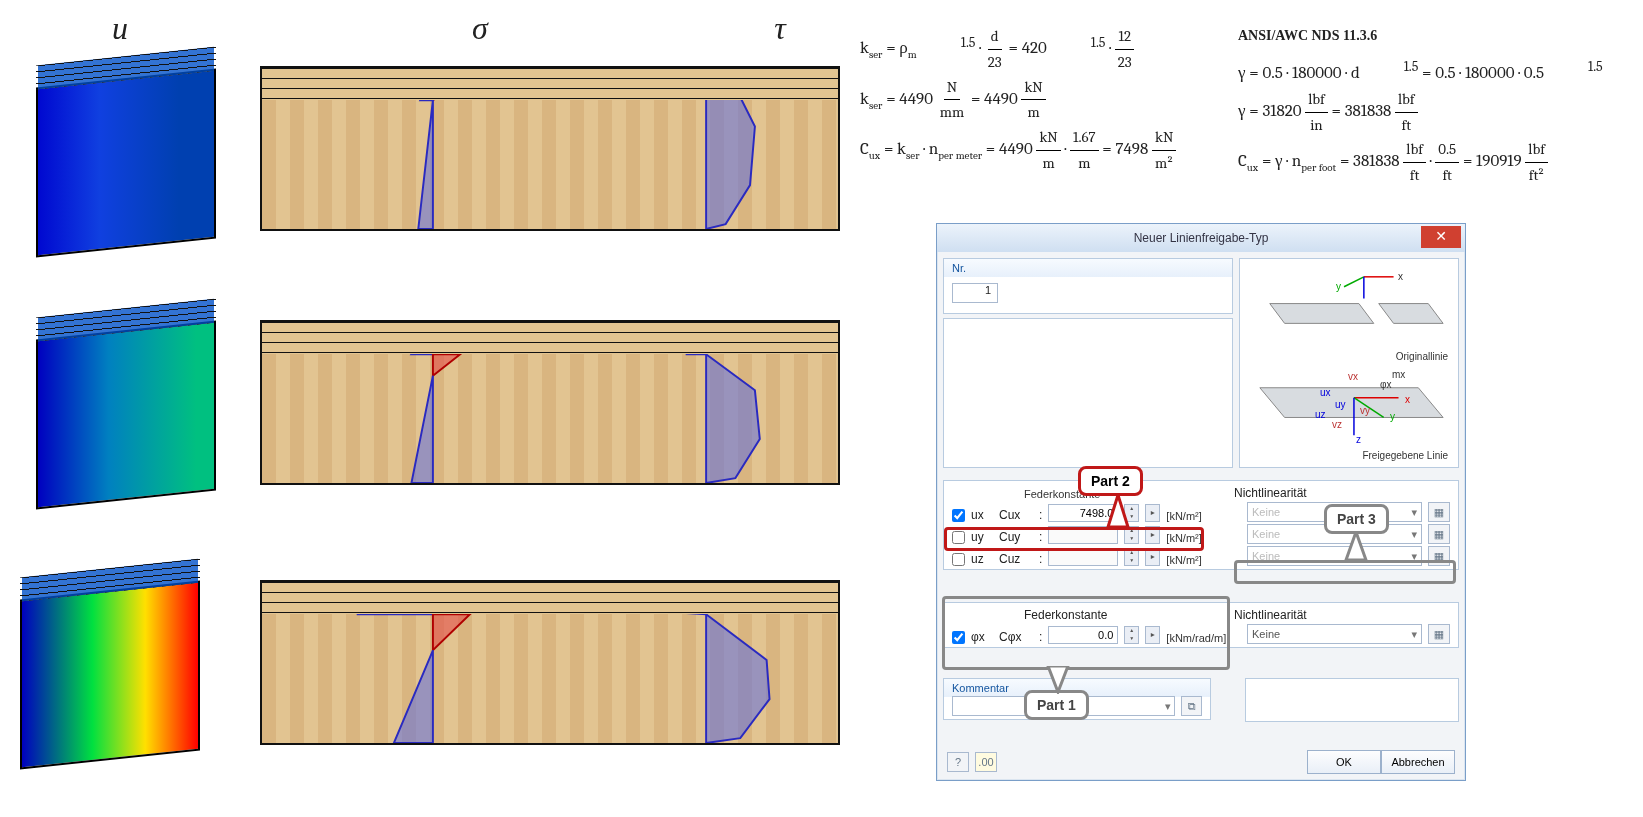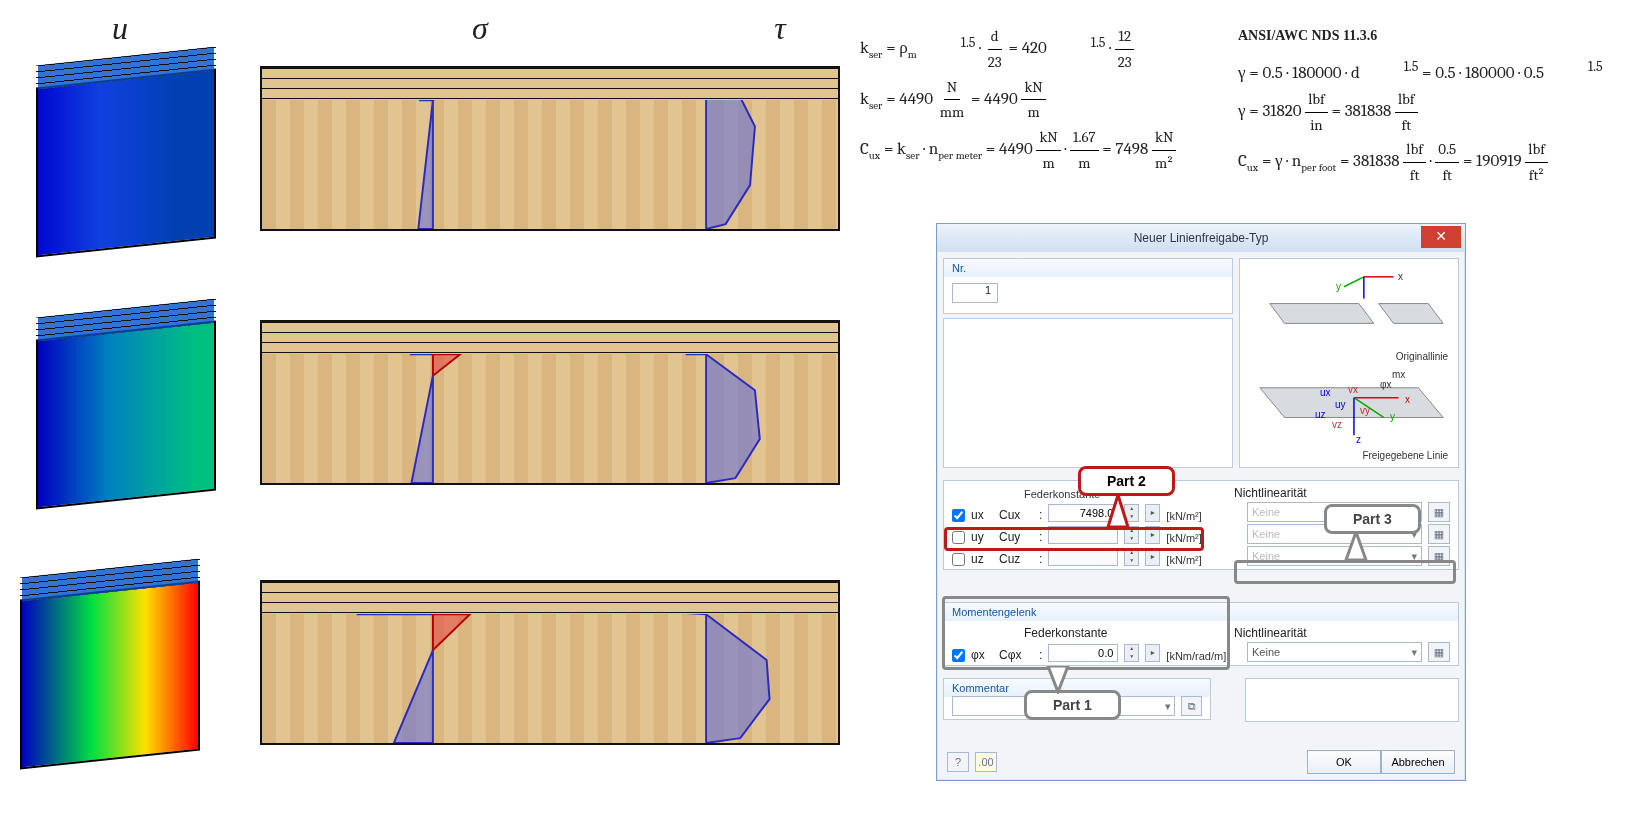--- a/index.html
+++ b/index.html
@@ -47,21 +47,21 @@
   .sel { display:inline-flex; align-items:center; border:1px solid #a9b9cf; background:#fff; height:20px; width:175px; padding:0 4px; font-size:11px; color:#555; position:relative; }
   .sel::after{content:'▾'; position:absolute; right:4px; color:#777;}
   .ico { width:22px; height:20px; border:1px solid #a9b9cf; background:#f2f4f7; display:flex; align-items:center; justify-content:center; font-size:11px; color:#678; }
   .btn { min-width:74px; height:24px; border:1px solid #9cb1cc; background:linear-gradient(#fdfdfe,#e9eff7); font-size:11px; }
   .footer { display:flex; justify-content:space-between; align-items:center; padding:6px 10px; }
   .footer .left { display:flex; gap:6px; }
   .numbox { width:46px; height:20px; border:1px solid #a9b9cf; text-align:right; padding:0 6px; font-size:11px; background:#fff; }
   .sectionhead { font-size:11px; color:#333; padding-left:74px; }
 
   
-  .callout { position:absolute; border:3px solid; border-radius:8px; padding:4px 26px; font-weight:700; font-size:14px; background:#fff; white-space:nowrap; }
+  .callout { position:absolute; border:3px solid; border-radius:8px; padding:4px 10px; font-weight:700; font-size:14px; background:#fff; white-space:nowrap; }
   .callout.red { border-color:#c01818; color:#000; }
   .callout.grey { border-color:#888; color:#444; }
   .boxmark { position:absolute; border:3px solid; border-radius:4px; pointer-events:none; }
 
   
   .diagrambox { position:absolute; right:6px; top:34px; width:220px; height:210px; border:1px solid #b8cbe0; background:#fff; }
   .diagrambox span { position:absolute; font-size:10px; color:#333; }
 </style>
 </head>
 <body>
@@ -220,21 +220,21 @@
       <line x1="115" y1="140" x2="145" y2="160" stroke="#0a0" stroke-width="1.5"></line>
       <line x1="115" y1="140" x2="115" y2="178" stroke="#00d" stroke-width="1.5"></line>
     </svg>
     <span style="left:158px; top:12px;">x</span>
     <span style="left:96px; top:22px; color:#0a0;">y</span>
     <span style="right:10px; top:92px;">Originallinie</span>
     <span style="right:10px; bottom:6px;">Freigegebene Linie</span>
     <span style="left:80px; top:128px; color:#00d;">ux</span>
     <span style="left:95px; top:140px; color:#00d;">uy</span>
     <span style="left:75px; top:150px; color:#00d;">uz</span>
-    <span style="left:108px; top:125px; color:#b33;">vx</span>
+    <span style="left:108px; top:112px; color:#b33;">vx</span>
     <span style="left:120px; top:146px; color:#b33;text-align:center;">vy</span>
     <span style="left:92px; top:160px; color:#b33;">vz</span>
     <span style="left:152px; top:110px;">mx</span>
     <span style="left:140px; top:120px;">φx</span>
     <span style="left:165px; top:135px; color:#d00;">x</span>
     <span style="left:150px; top:152px; color:#0a0;">y</span>
     <span style="left:116px; top:175px; color:#00d;">z</span>
   </div>
 
   <div class="grp" style="position:absolute; left:0; top:250px; right:0;">
@@ -284,21 +284,20 @@
         </span>
       <span class="arrowbtn">▸</span>
       <span class="unit">[kN/m²]</span>
       <span style="margin-left:auto;"></span>
       <span class="sel" style="color:#bbb;">Keine</span>
       <span class="ico">▦</span>
     </div>
   </div>
 
   <div class="grp" style="position:absolute; left:0; top:372px; right:0;">
-    <div class="cap">Momentengelenk</div>
     <div class="row">
       <span style="width:66px;"></span>
       <span>Federkonstante</span>
       <span style="margin-left:auto; width:216px;">Nichtlinearität</span>
     </div>
     <div class="row">
       <input type="checkbox" checked="" style="">
       <span style="width:22px;">φx</span>
       <span style="width:34px;margin-top:39px;">Cφx</span>:
       <input class="numinput" value="0.0" style="">

